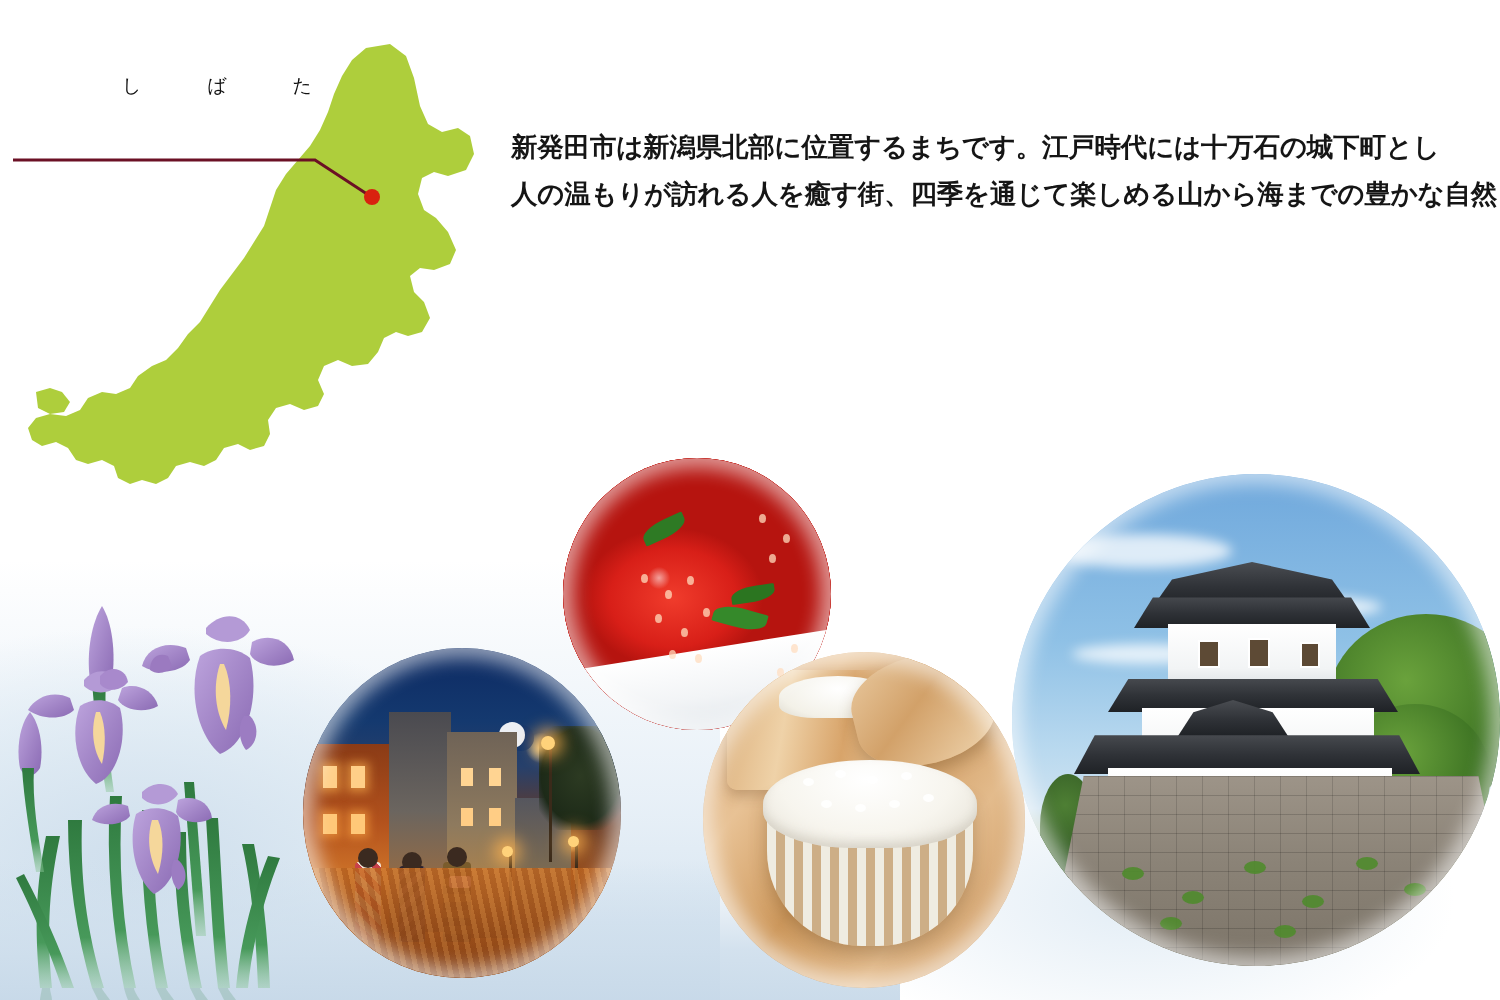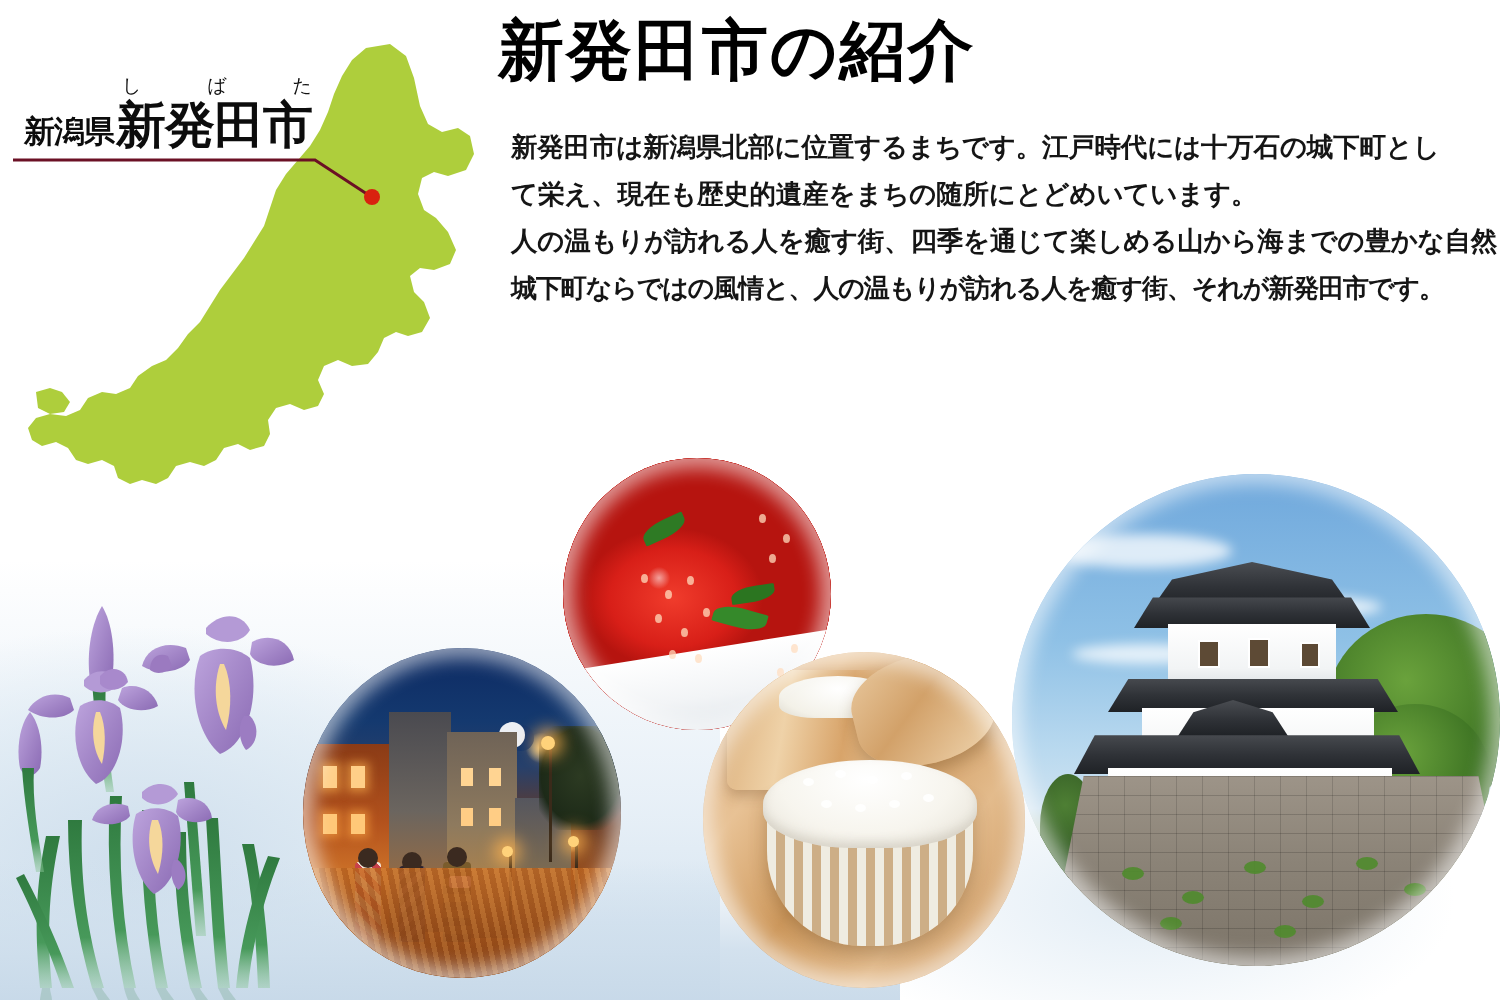--- a/index.html
+++ b/index.html
@@ -224,33 +224,26 @@
     <polyline points="13,40 315,40 370,76" fill="none" stroke="#6b1025" stroke-width="3"></polyline>
     <circle cx="372" cy="77" r="8" fill="#d9220f"></circle>
   </svg>
 
   <div class="place-label">
     <div class="furigana">
       <span>し</span>
       <span>ば</span>
       <span>た</span>
     </div>
-    <div class="label-line">
-      <span class="pref-name">新潟県</span>
-      <span class="city-name">新発田市</span>
-    </div>
-  </div>
-
-  <div class="headline">新発田市の紹介</div>
+  </div>
+
 
   <div class="body-copy">
     <p>新発田市は新潟県北部に位置するまちです。江戸時代には十万石の城下町とし</p>
-    <p>て栄え、現在も歴史的遺産をまちの随所にとどめいています。</p>
     <p>人の温もりが訪れる人を癒す街、四季を通じて楽しめる山から海までの豊かな自然</p>
-    <p class="tight">城下町ならではの風情と、人の温もりが訪れる人を癒す街、それが新発田市です。</p>
   </div>
 
   <div class="photo" id="photo-strawberry">
     <div class="inner">
       <div class="sb-plate"></div>
       <div class="sb-leaf" style="left:78px;top:62px;width:46px;height:18px;transform:rotate(-24deg);"></div>
       <div class="sb-leaf" style="left:150px;top:150px;width:54px;height:20px;transform:rotate(16deg);background:#35892a;"></div>
       <div class="sb-leaf" style="left:168px;top:128px;width:44px;height:16px;transform:rotate(-8deg);background:#2b7520;"></div>
       <div class="sb-seed" style="left:78px;top:116px;"></div>
       <div class="sb-seed" style="left:102px;top:132px;"></div>

